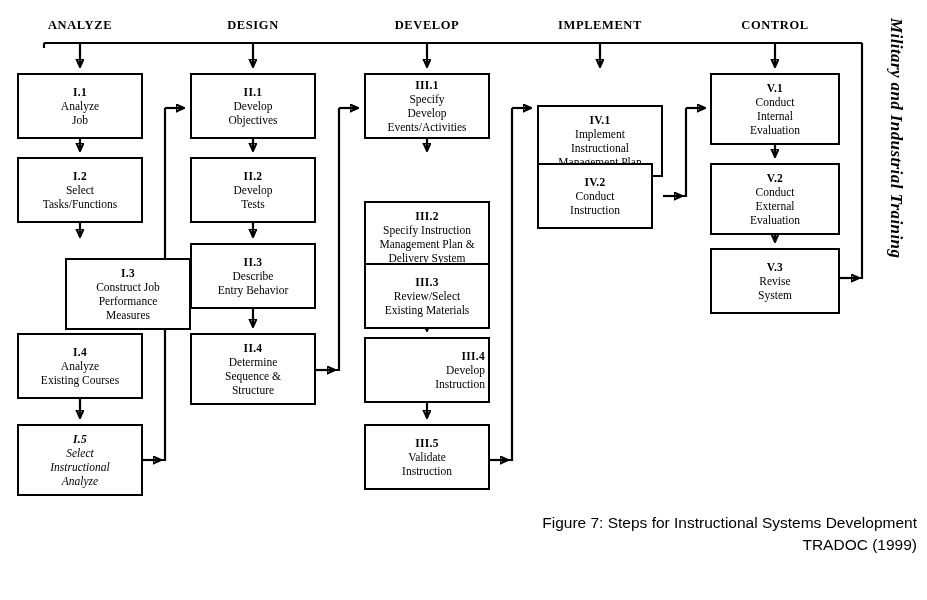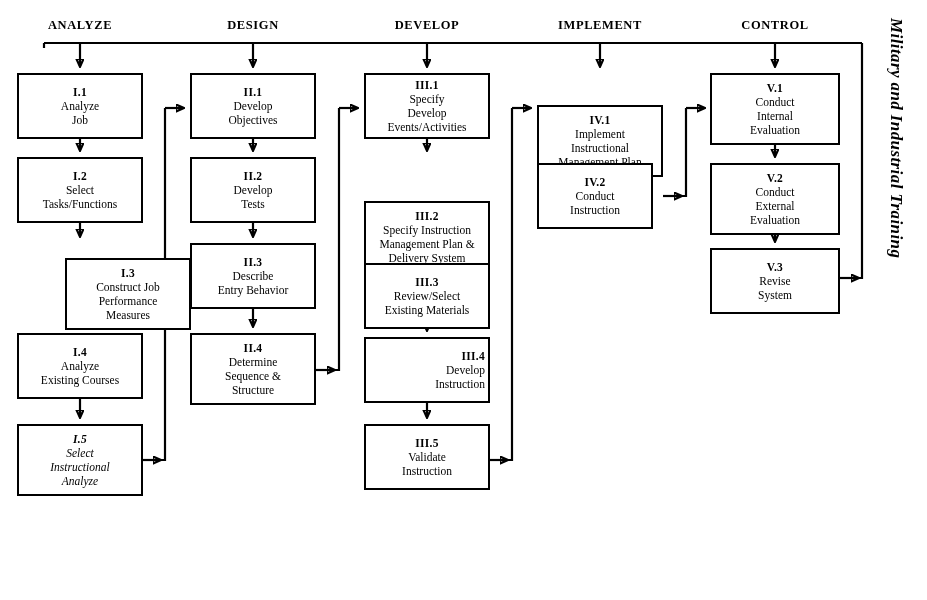--- a/index.html
+++ b/index.html
@@ -231,14 +231,18 @@
       </div>
       <div class="node" style="left: 710px; top: 248px; width: 130px; height: 66px;">
         <div class="nid">V.3</div>
         <div class="nline">Revise</div>
         <div class="nline">System</div>
       </div>
     </div>
 
   <div class="side-label" style="left:906px;top:18px;">Military and Industrial Training</div>
 
+  <div class="caption" style="left:430px;top:512px;width:487px;">
+    <div>Figure 7: Steps for Instructional Systems Development</div>
+    <div>TRADOC (1999)</div>
+  </div>
 
 </div>
 
 </body></html>

